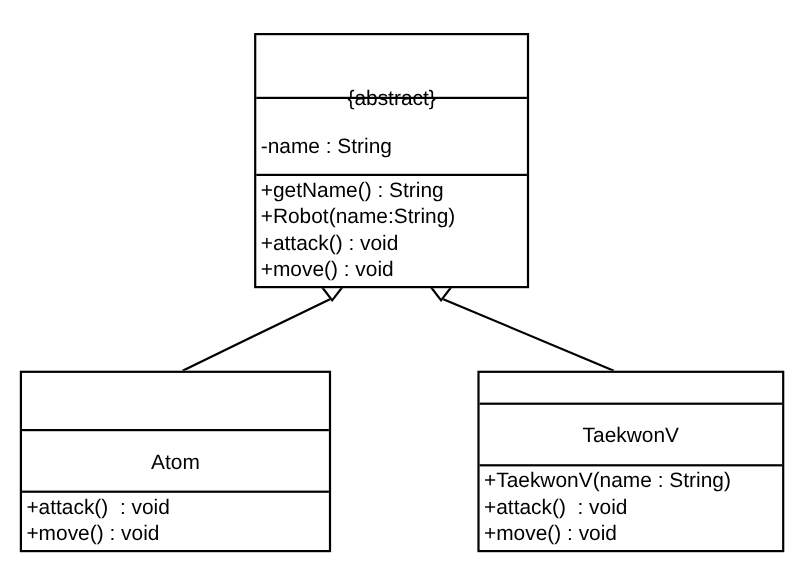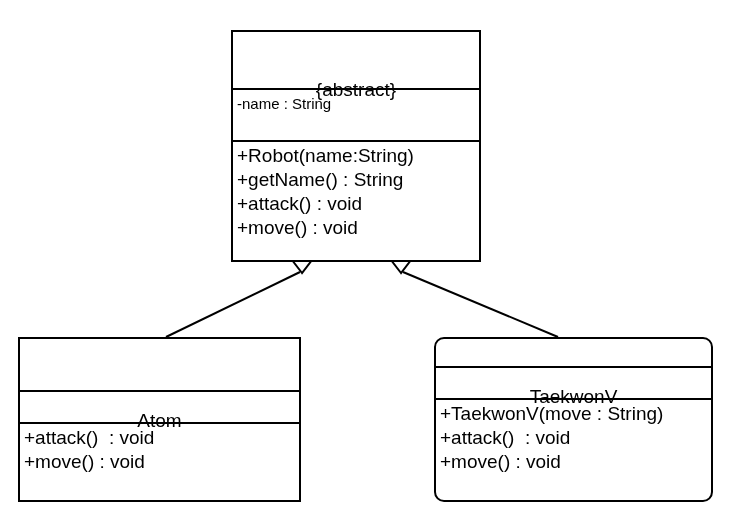--- a/index.html
+++ b/index.html
@@ -50,22 +50,23 @@
   .class-header .stereotype {
     display: block;
   }
   .class-header .classname {
     display: block;
   }
   .class-attributes {
     box-sizing: border-box;
     border-bottom: 2px solid #000000;
     padding: 2px 3px 2px 4px;
-    font-size: 15px;
+    font-size: 19px;
     line-height: 24px;
+    margin-top: 30px;
   }
   .class-methods {
     box-sizing: border-box;
     flex: 1 1 auto;
     padding: 2px 3px 2px 4px;
     font-size: 19px;
     line-height: 24px;
   }
   .member-line {
     white-space: pre;
@@ -88,21 +89,20 @@
     height: 165px;
   }
   #class-atom .class-header { height: 29px; font-size: 19px; line-height: 22px; margin-top: 24px; }
   #class-atom .class-attributes { height: 32px; }
   
   #class-taekwonv {
     left: 434px;
     top: 337px;
     width: 279px;
     height: 165px;
-    border-radius: 10px;
   }
   #class-taekwonv .class-header { height: 29px; font-size: 19px; line-height: 22px; }
   #class-taekwonv .class-attributes { height: 32px; }
 </style>
 </head>
 <body>
 
 <div id="diagram-canvas">
 
   <svg id="edge-layer" viewBox="0 0 737 528" width="737" height="528" xmlns="http://www.w3.org/2000/svg">
@@ -119,22 +119,22 @@
   </svg>
 
   <div class="uml-class" id="class-robot">
     <div class="class-header">
       <span class="stereotype">{abstract}</span>
     </div>
     <div class="class-attributes">
       <span class="member-line">-name : String</span>
     </div>
     <div class="class-methods">
+      <span class="member-line">+getName() : String</span>
       <span class="member-line">+Robot(name:String)</span>
-      <span class="member-line">+getName() : String</span>
       <span class="member-line">+attack() : void</span>
       <span class="member-line">+move() : void</span>
     </div>
   </div>
 
   <div class="uml-class" id="class-atom">
     <div class="class-header">
       <span class="classname">Atom</span>
     </div>
     <div class="class-attributes"></div>
@@ -143,19 +143,19 @@
       <span class="member-line">+move() : void</span>
     </div>
   </div>
 
   <div class="uml-class" id="class-taekwonv">
     <div class="class-header">
       <span class="classname">TaekwonV</span>
     </div>
     <div class="class-attributes"></div>
     <div class="class-methods">
-      <span class="member-line">+TaekwonV(move : String)</span>
+      <span class="member-line">+TaekwonV(name : String)</span>
       <span class="member-line">+attack()  : void</span>
       <span class="member-line">+move() : void</span>
     </div>
   </div>
 
 </div>
 
 </body></html>

